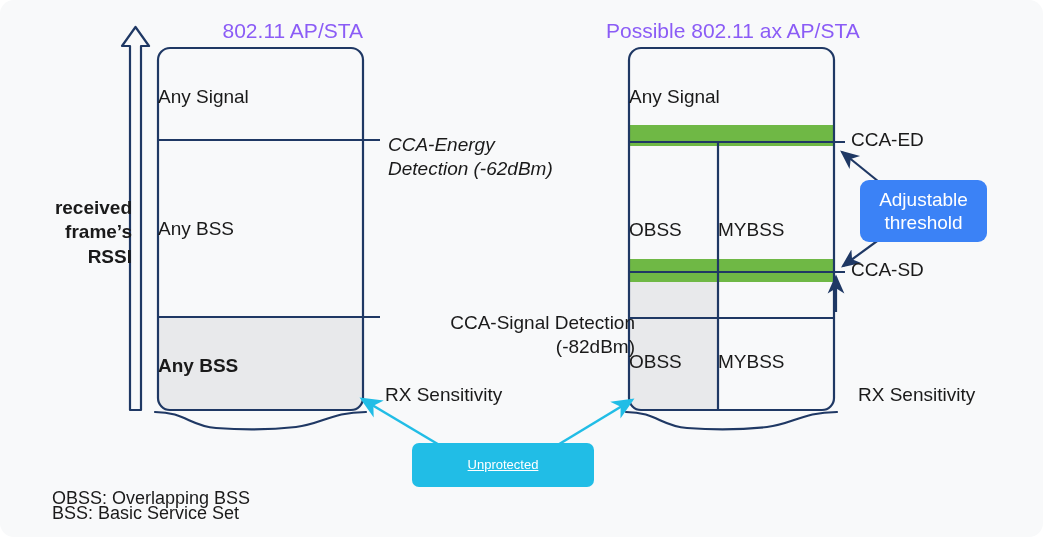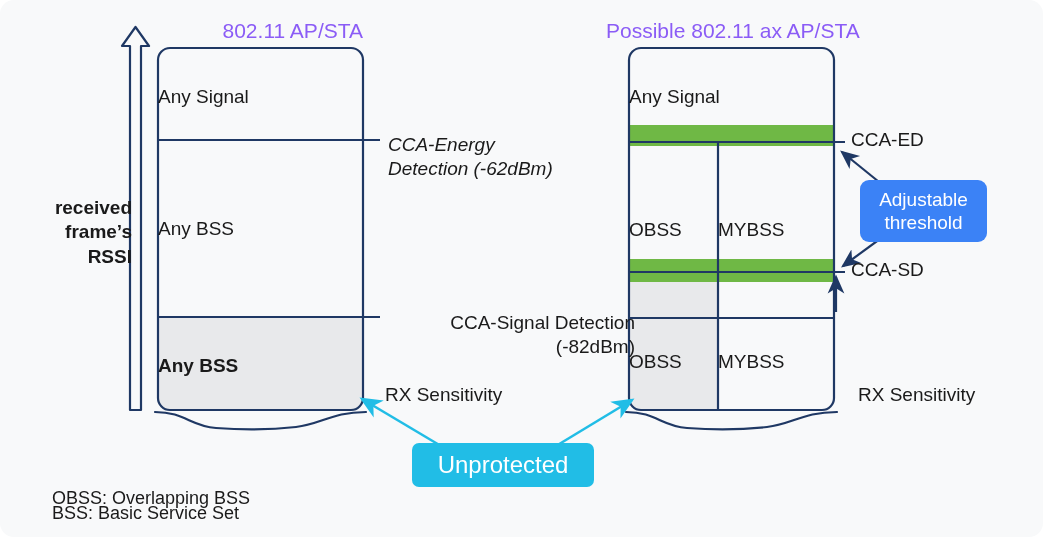--- a/index.html
+++ b/index.html
@@ -56,22 +56,23 @@
     position: absolute;
     display: flex;
     align-items: center;
     justify-content: center;
     text-align: center;
     color: #ffffff;
     border-radius: 9px;
     line-height: 1.22;
   }
   .badge-unprotected {
-    font-size: 24px;
+    font-size: 13px;
     border-radius: 7px;
+    text-decoration: underline;
   }
   .badge-adjustable {
     font-size: 19px;
   }
 </style>
 </head>
 <body>
 
 <div id="canvas">
 

